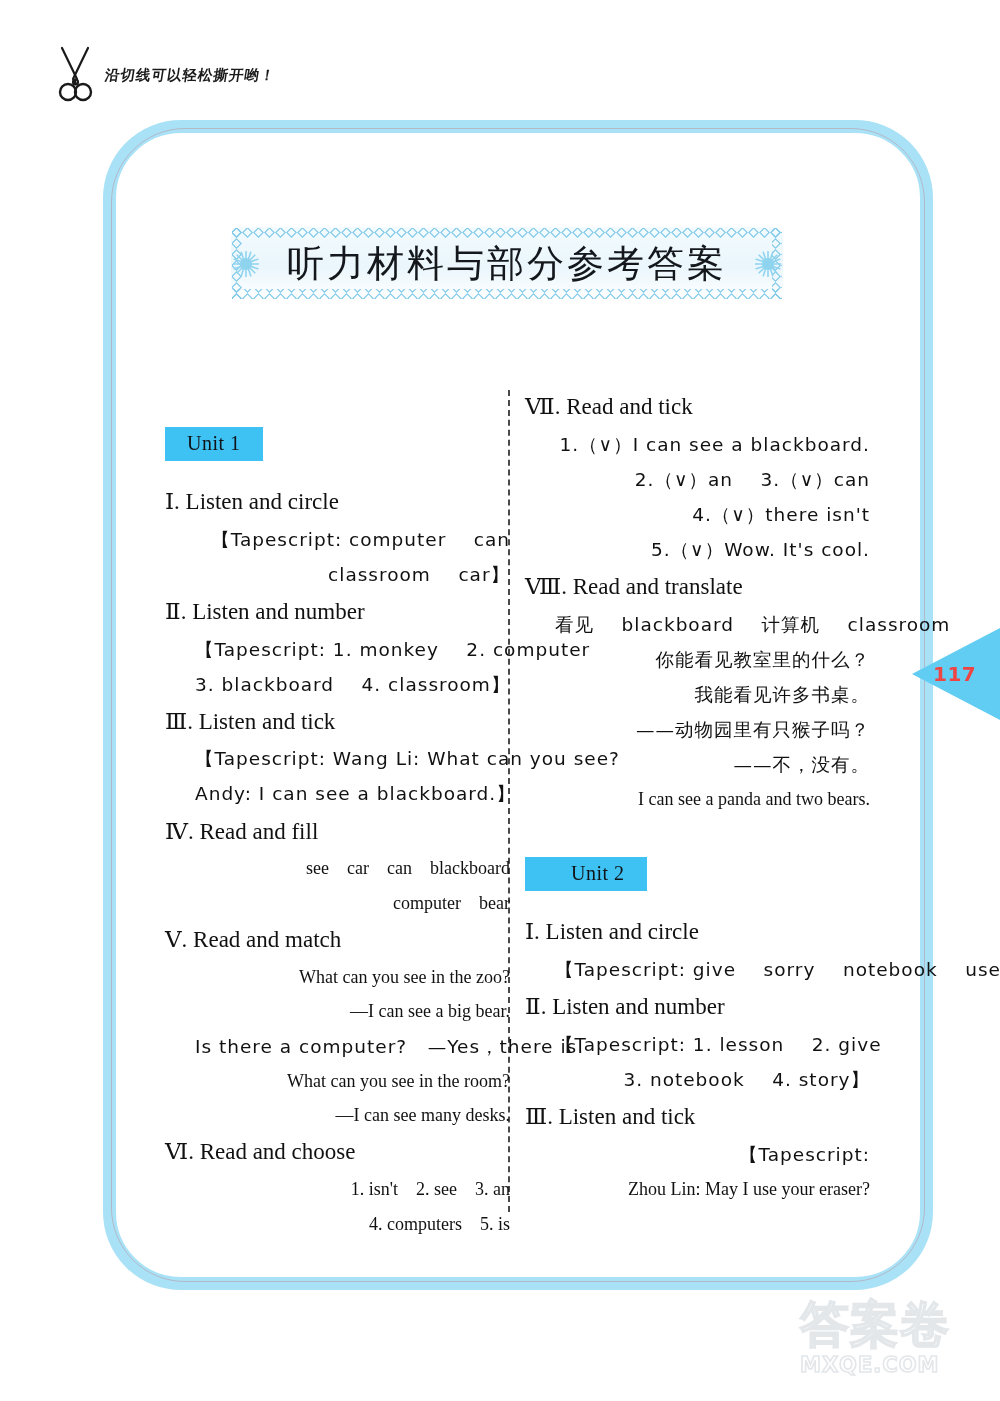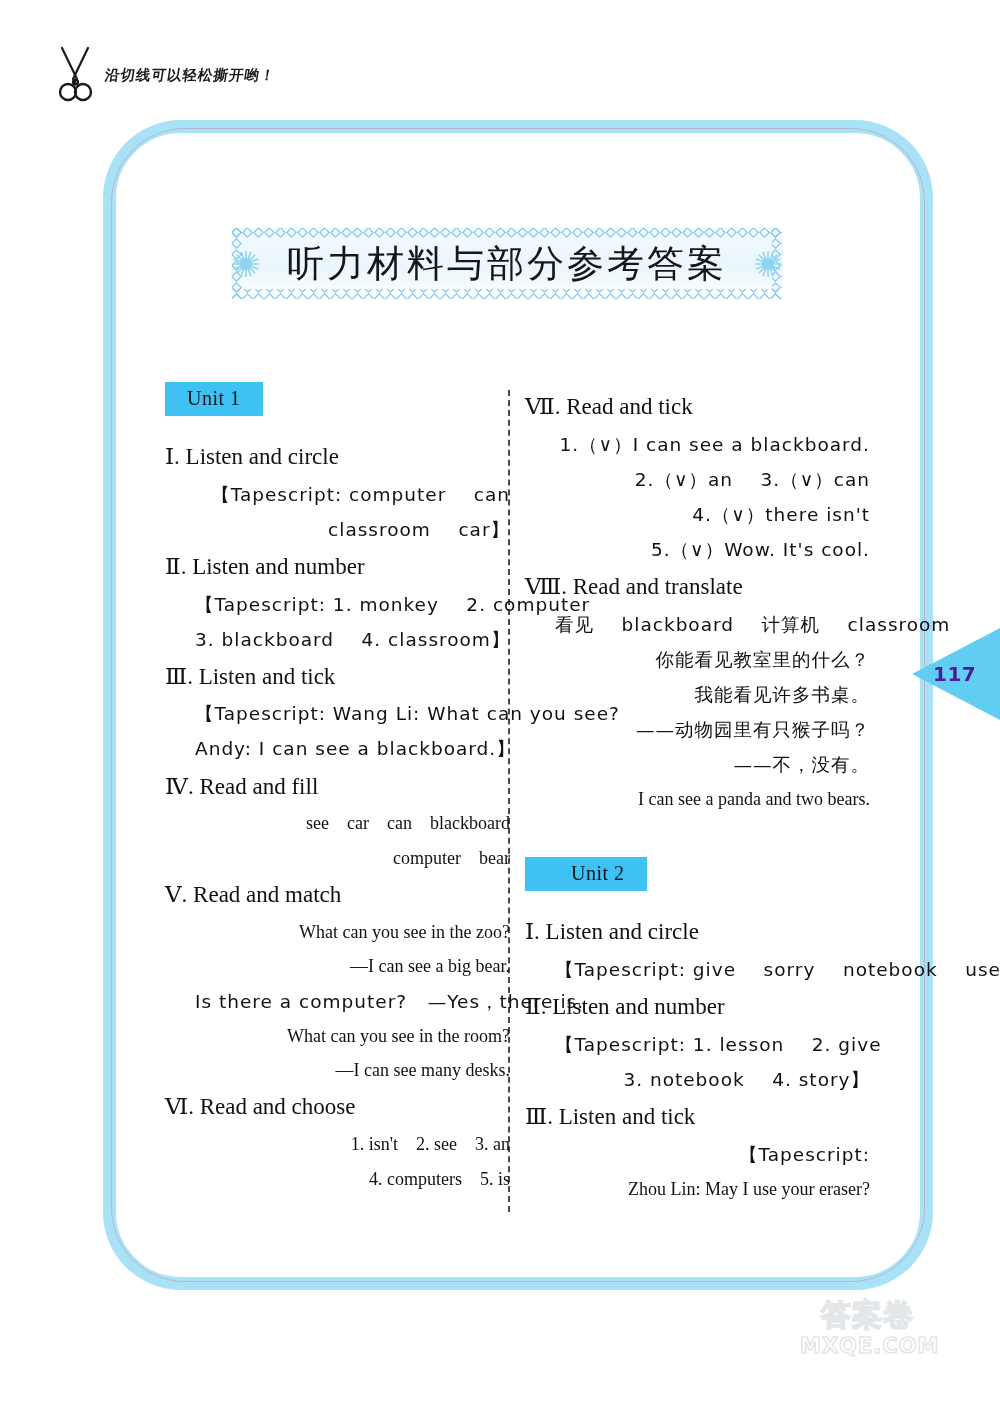--- a/index.html
+++ b/index.html
@@ -76,21 +76,21 @@
     background: #62cdf2;
     clip-path: polygon(0% 50%, 100% 0%, 100% 100%);
   }
   .page-tab-number {
     position: absolute;
     left: 933px;
     top: 662px;
     font-family: "DejaVu Sans", sans-serif;
     font-size: 20px;
     font-weight: 700;
-    color: #4c1d95;
+    color: #ef4444;
     letter-spacing: 0.5px;
   }
 
   
   .title-banner {
     position: absolute;
     left: 231px;
     top: 227px;
     width: 552px;
     height: 73px;
@@ -158,20 +158,21 @@
   .unit-badge {
     display: inline-block;
     background: #3ec1f3;
     color: #101418;
     font-family: "Liberation Serif", serif;
     font-size: 20px;
     padding: 4px 22px 5px 22px;
     line-height: 1.25;
     letter-spacing: 0.5px;
     margin-bottom: 16px;
+    margin-top: 45px;
   }
   .unit-badge.second { margin-top: 46px; padding-left: 46px; }
 
   
   .ex-head {
     font-size: 23px;
     line-height: 1.25;
     margin: 11px 0 0 0;
     white-space: nowrap;
   }
@@ -192,28 +193,27 @@
   .watermark {
     position: absolute;
     left: 800px;
     top: 1300px;
     width: 190px;
     height: 96px;
     pointer-events: none;
   }
   .wm-cjk {
     font-family: "DejaVu Sans", sans-serif;
-    font-size: 30px;
+    font-size: 49px;
     font-weight: 700;
     color: transparent;
     -webkit-text-stroke: 1.6px #e3e7ea;
     letter-spacing: 1px;
     line-height: 1;
     white-space: nowrap;
-    margin-left: 21px;
   }
   .wm-dom {
     font-family: "DejaVu Sans", sans-serif;
     font-size: 21px;
     font-weight: 700;
     color: transparent;
     -webkit-text-stroke: 1.6px #e3e7ea;
     letter-spacing: 1px;
     line-height: 1;
     margin-top: 6px;

